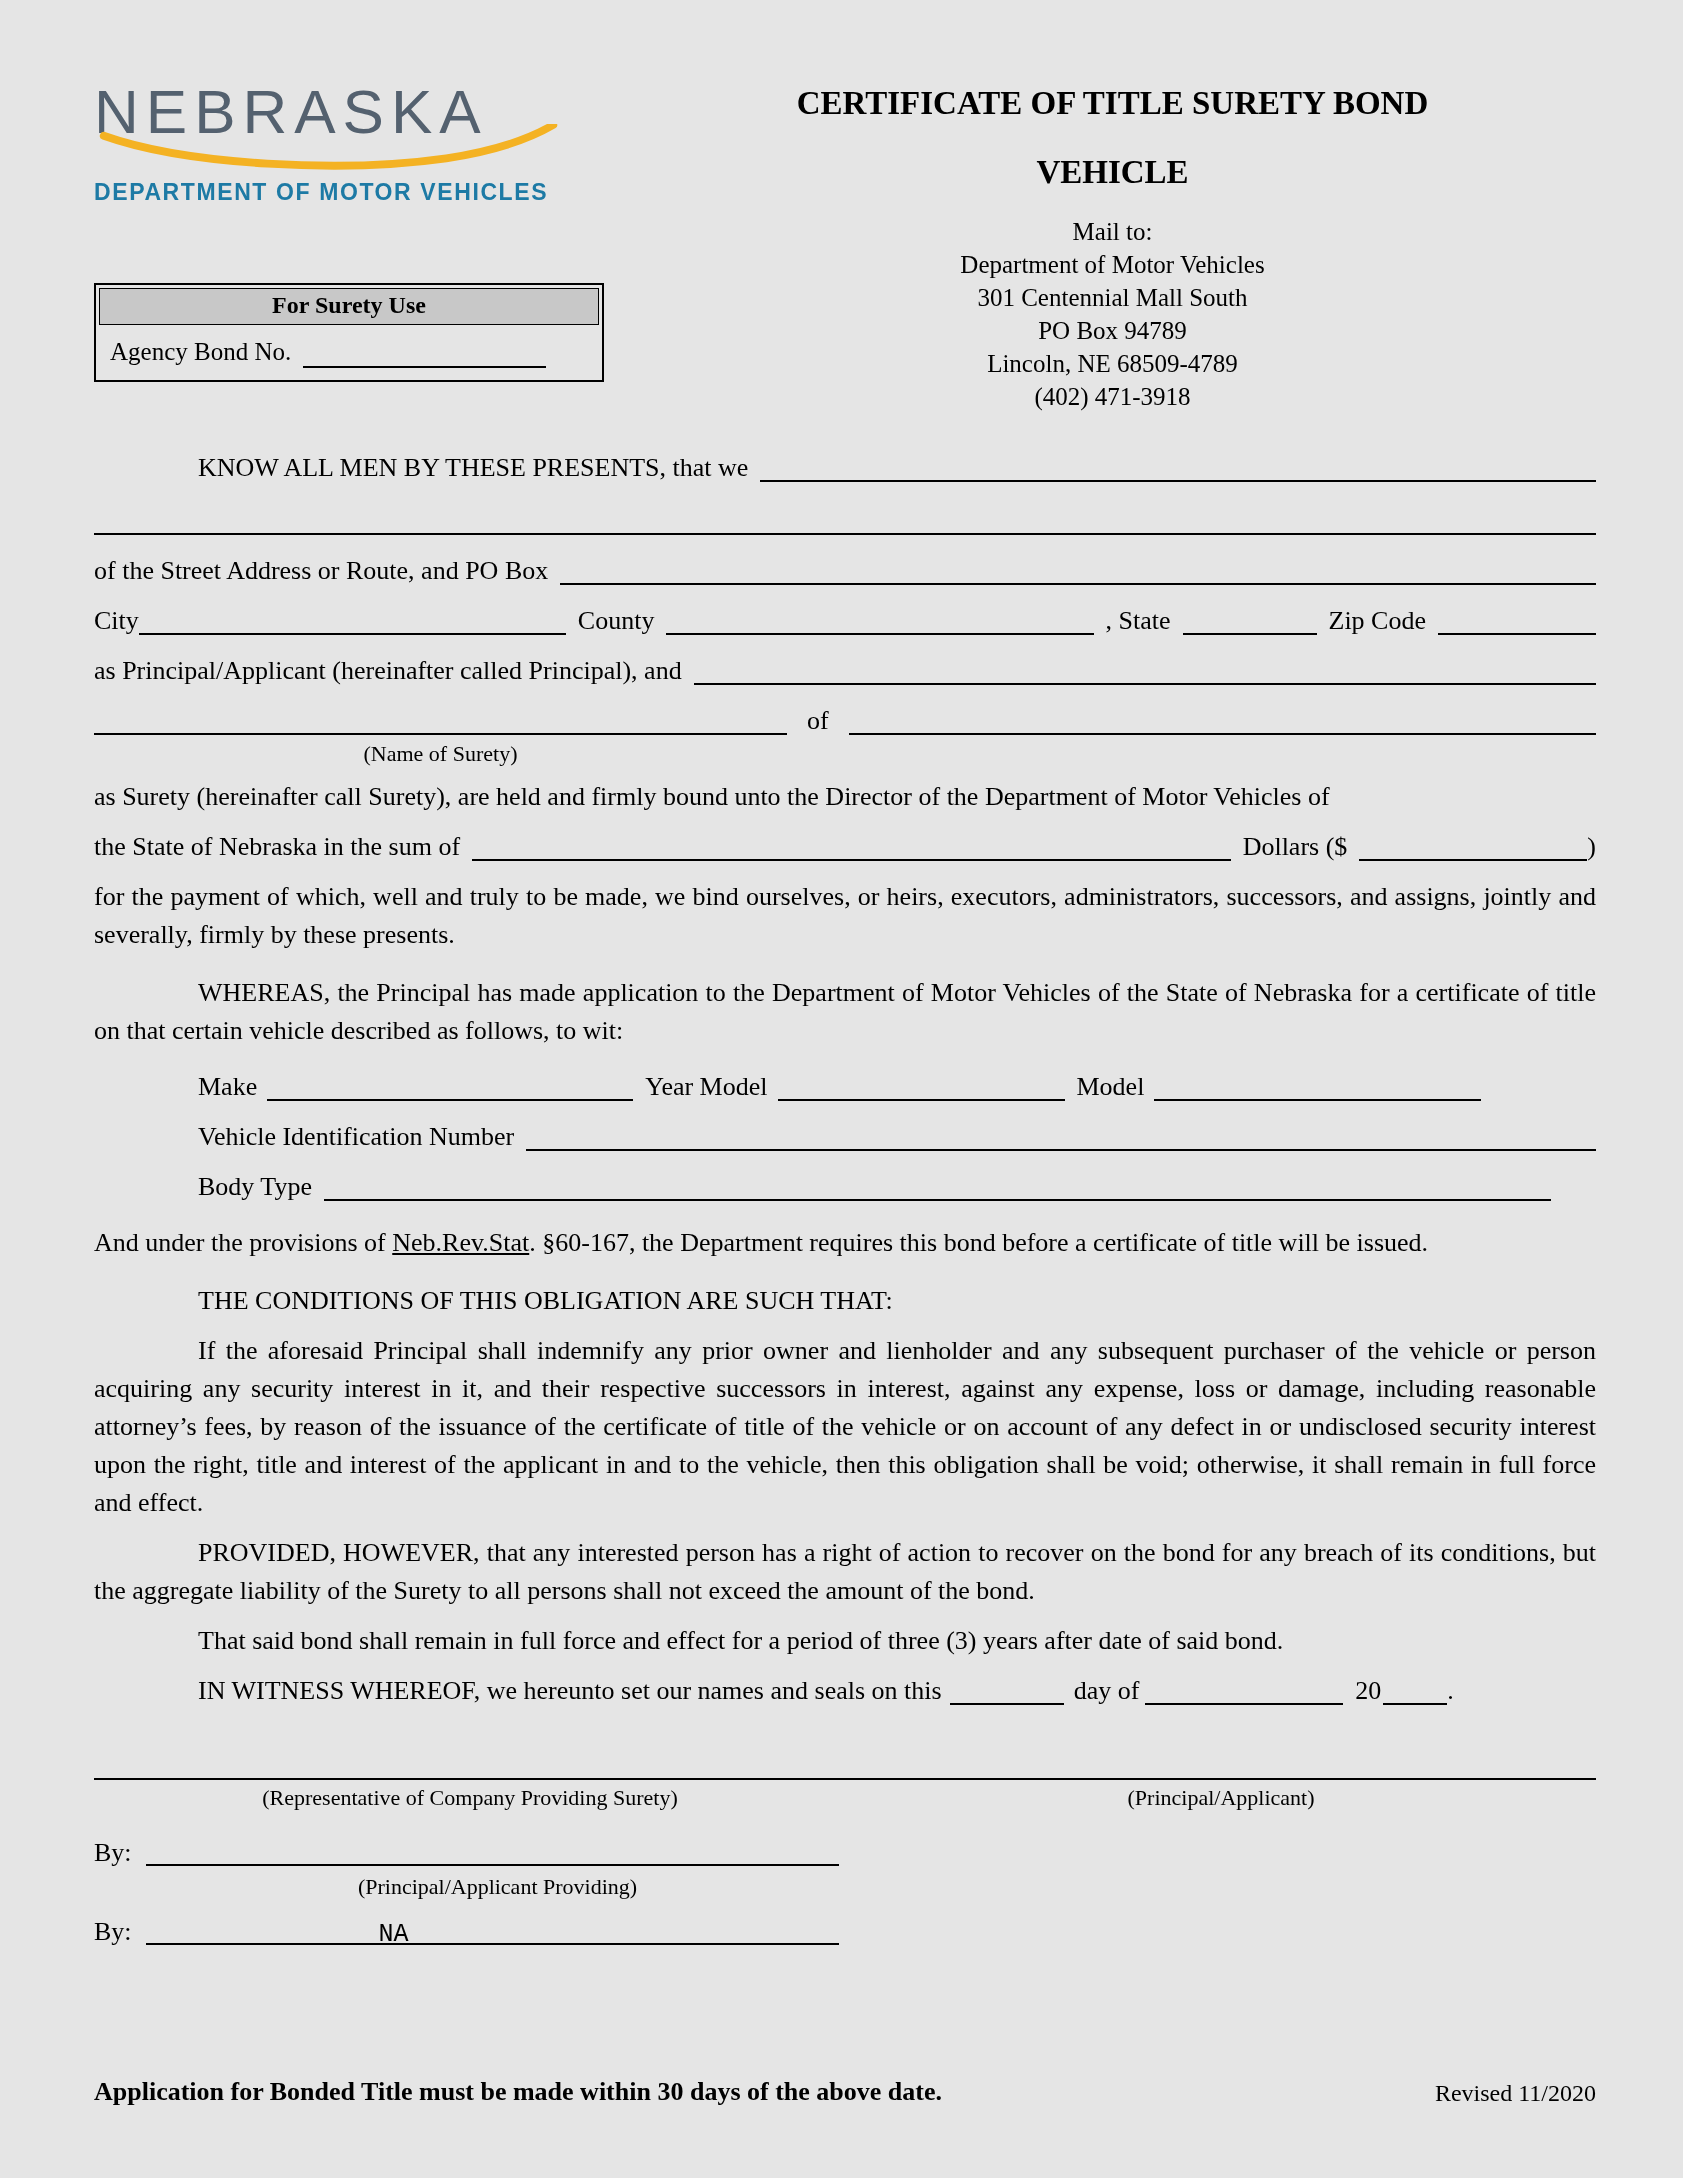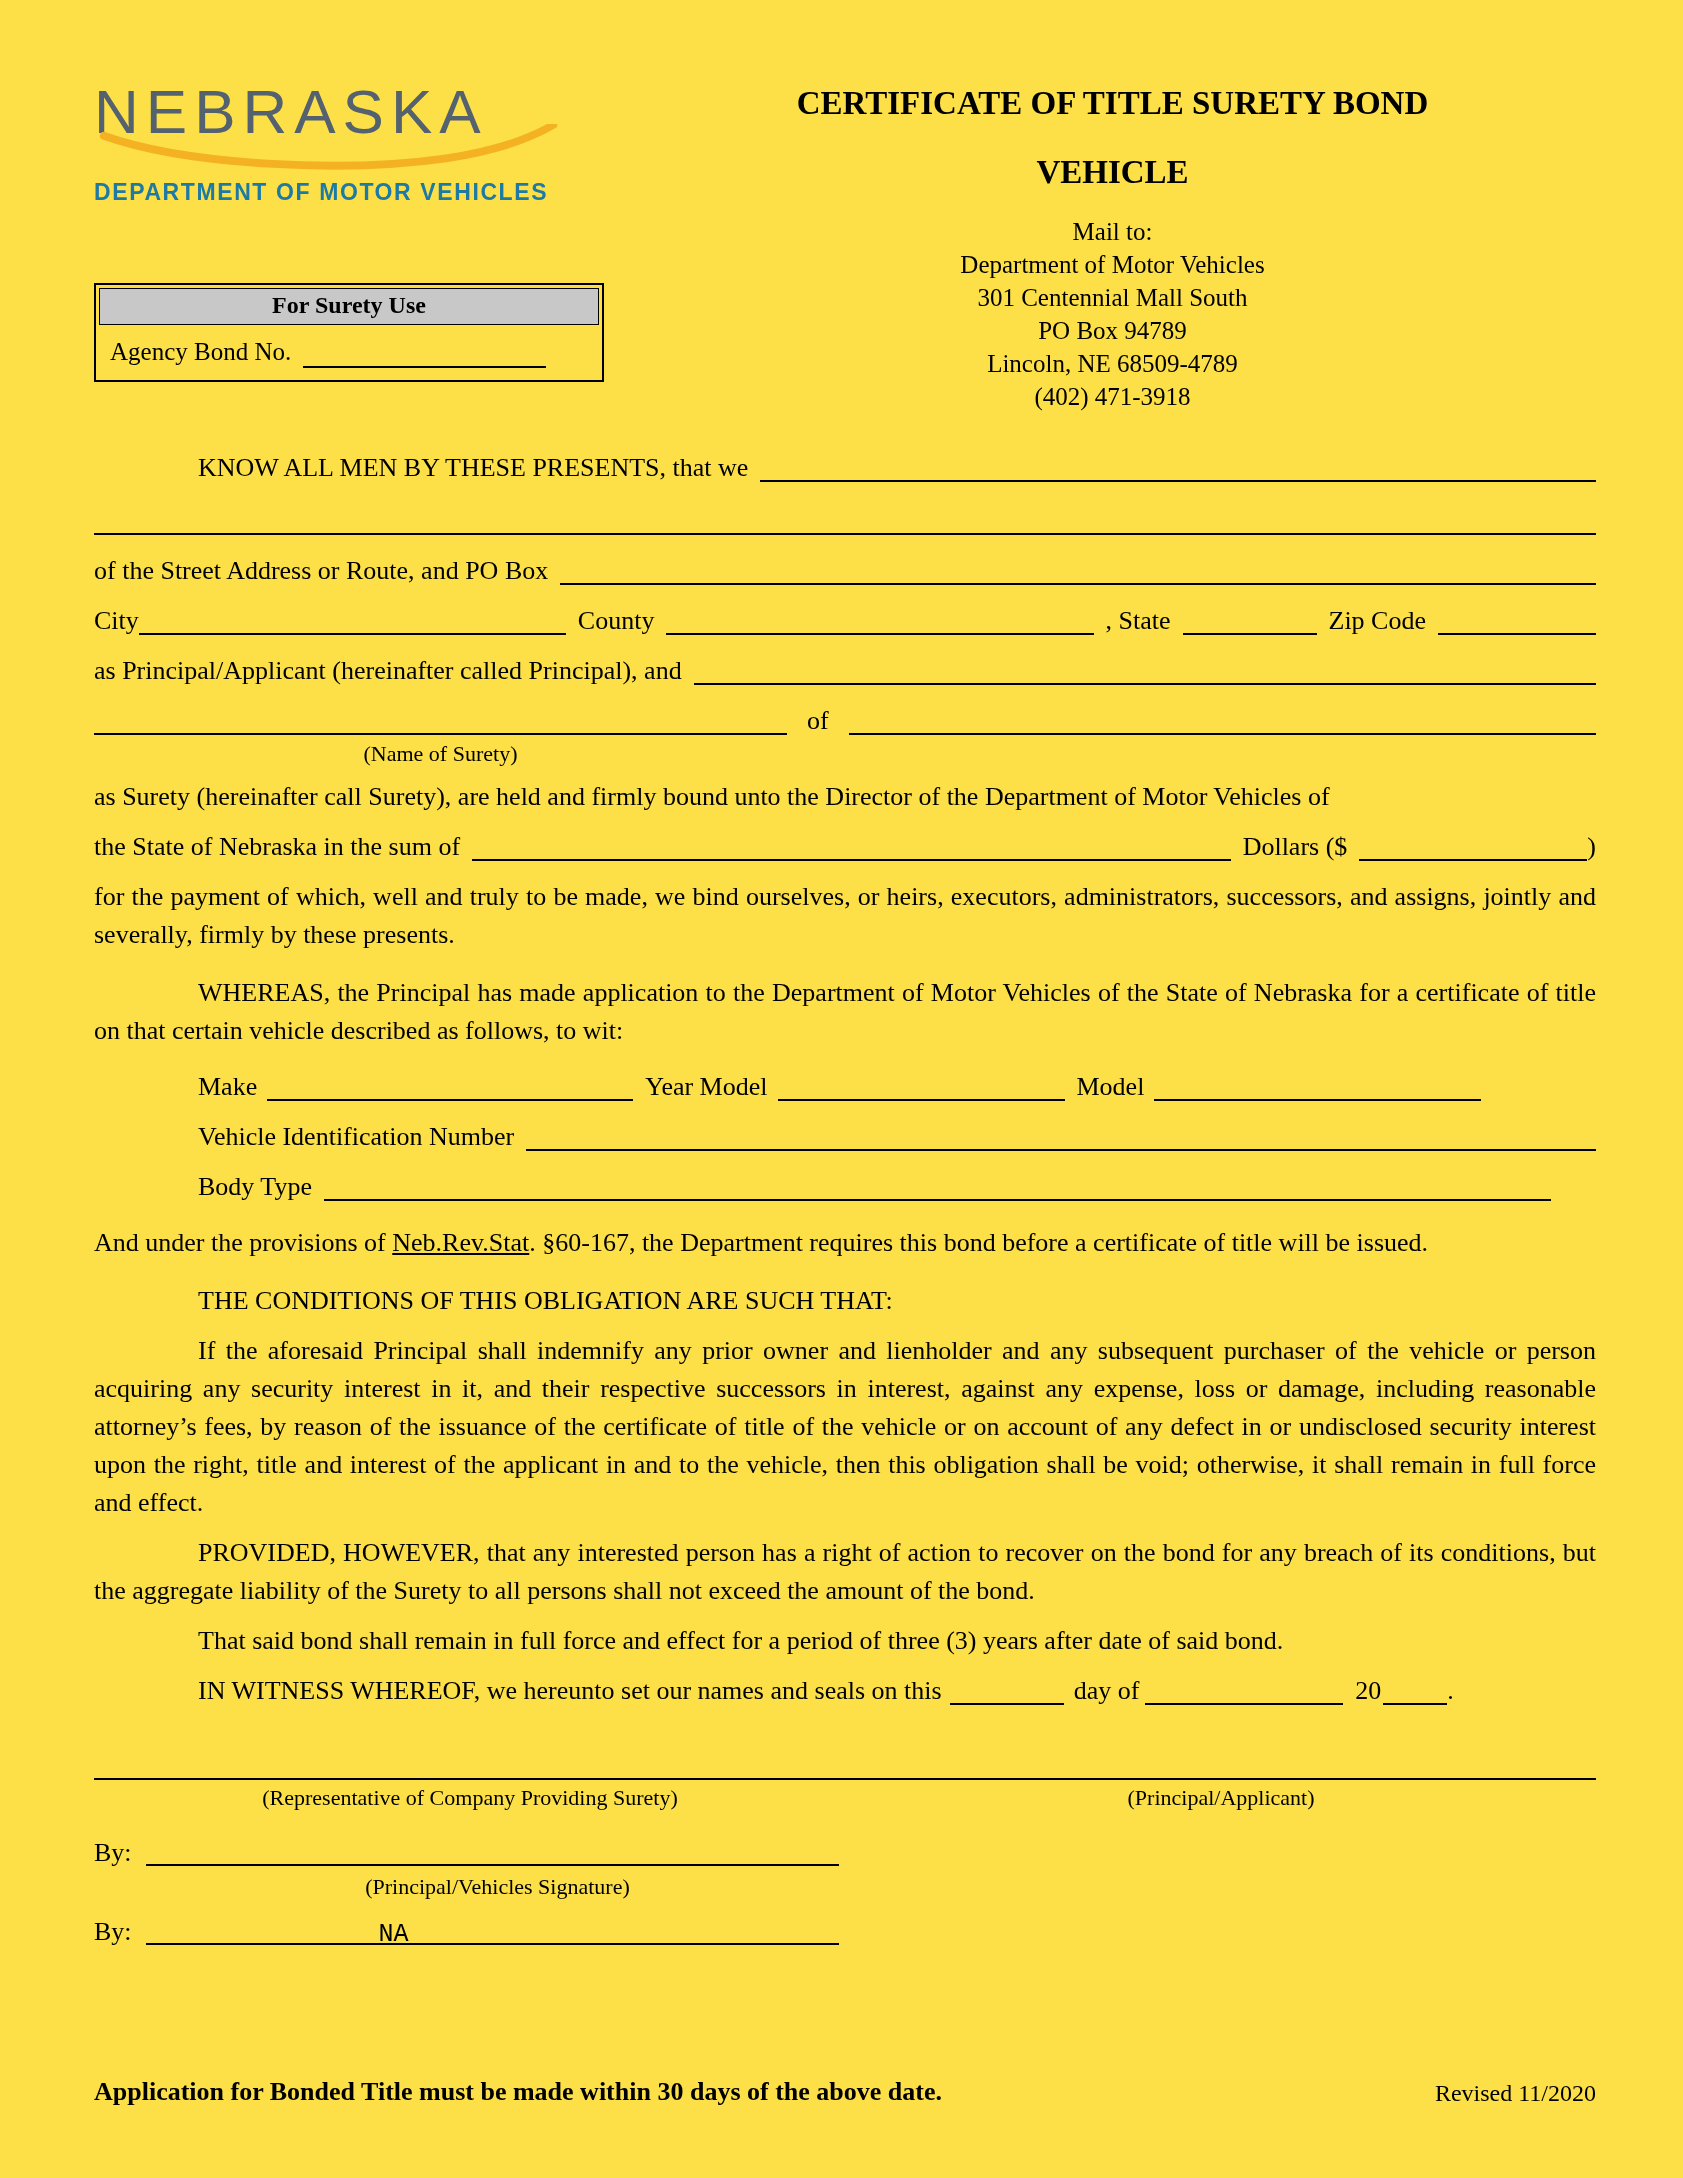--- a/index.html
+++ b/index.html
@@ -1,21 +1,21 @@
 <!DOCTYPE html>
 <html style="--logo_slate: #54616f; --logo_gold: #f4b223; --dept_teal: #1d7aa5; --box_gray: #c8c8c8;"><head>
 <meta charset="utf-8">
 <style>
   * { margin: 0; padding: 0; box-sizing: border-box; }
   html, body { background: #ffffff; }
   .page {
     position: relative;
     width: 1683px;
     height: 2178px;
-    background: #fde047;
+    background: #e5e5e5;
     color: #000;
     font-family: "Liberation Serif", serif;
     font-size: 26px;
     padding: 69px 87px 30px 94px;
     overflow: hidden;
   }
 
   
   .header { display: flex; }
   .header-left { width: 535px; flex-shrink: 0; }
@@ -228,21 +228,21 @@
       <div class="sig-col sig-col-right">
         <div class="sig-line"></div>
         <div class="sig-caption">(Principal/Applicant)</div>
       </div>
     </div>
 
     <div class="by-row">
       <span class="lbl">By:</span>
       <span class="blank by-blank"></span>
     </div>
-    <div class="by-caption">(Principal/Vehicles Signature)</div>
+    <div class="by-caption">(Principal/Applicant Providing)</div>
 
     <div class="by-row by-row-2">
       <span class="lbl">By:</span>
       <span class="blank by-blank"><span class="na-value">NA</span></span>
     </div>
 
   </div>
 
   <div class="footer">
     <div class="footer-note">Application for Bonded Title must be made within 30 days of the above date.</div>

